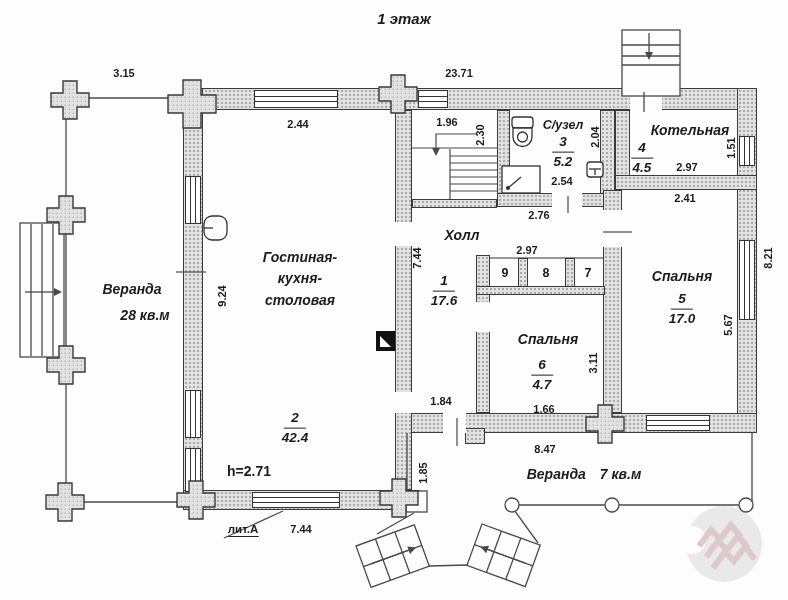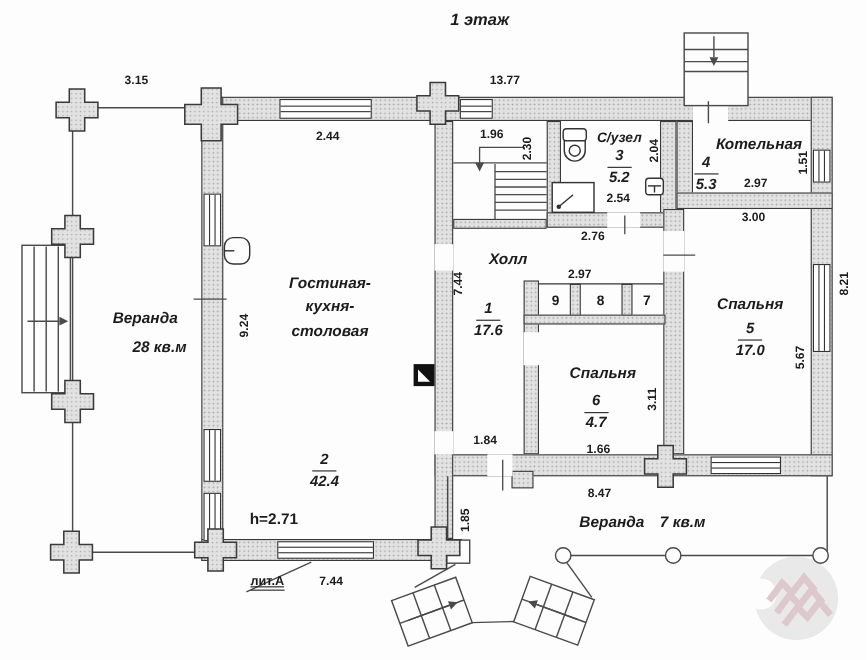--- a/index.html
+++ b/index.html
@@ -40,23 +40,23 @@
   .rname { font-size:14px; font-weight:700; font-style:italic; }
   .rname.sm { font-size:12.5px; }
   .frac {
     position:absolute; z-index:6; transform:translate(-50%,-50%);
     display:flex; flex-direction:column; align-items:center;
     font-weight:700; font-style:italic; font-size:13.5px; line-height:1.25;
   }
   .frac .num { padding:0 7px 1px; border-bottom:1.6px solid #222; }
   .frac .den { padding-top:1px; }
   .closet-num { font-size:12.5px; font-weight:700; }
-  .title { font-size:15px; font-weight:700; font-style:italic;margin-left:32px; }
+  .title { font-size:15px; font-weight:700; font-style:italic; }
   .note-h { font-size:14px; font-weight:700; }
-  .liter { font-size:11.5px; font-weight:700; border-bottom:1.3px solid #222; padding-bottom:1px;text-decoration:underline; }
+  .liter { font-size:11.5px; font-weight:700; border-bottom:1.3px solid #222; padding-bottom:1px; }
   .vb-label { display:flex; gap:14px; }
 </style>
 </head>
 <body>
 
 <div id="plan">
 
   <div class="wall" style="left:183px;top:88px;width:574px;height:22px"></div>
   <div class="wall" style="left:183px;top:88px;width:20px;height:422px"></div>
   <div class="wall" style="left:737px;top:88px;width:20px;height:345px"></div>
@@ -246,21 +246,21 @@
 
   <div class="txt rname sm" style="left:563px;top:125px">С/узел</div>
   <div class="frac" style="left:563px;top:152px">
     <div class="num">3</div>
     <div class="den">5.2</div>
   </div>
 
   <div class="txt rname" style="left:690px;top:130px">Котельная</div>
   <div class="frac" style="left:642px;top:158px">
     <div class="num">4</div>
-    <div class="den">5.3</div>
+    <div class="den">4.5</div>
   </div>
 
   <div class="txt rname" style="left:682px;top:276px">Спальня</div>
   <div class="frac" style="left:682px;top:309px">
     <div class="num">5</div>
     <div class="den">17.0</div>
   </div>
 
   <div class="txt rname" style="left:548px;top:339px">Спальня</div>
   <div class="frac" style="left:542px;top:375px">
@@ -274,27 +274,27 @@
 
   <div class="txt rname vb-label" style="left:584px;top:474px">
     <span>Веранда</span>
     <span>7 кв.м</span>
   </div>
 
   <div class="txt note-h" style="left:249px;top:471px">h=2.71</div>
   <div class="txt liter" style="left:243px;top:530px">лит.А</div>
 
   <div class="txt dim" style="left:124px;top:73px">3.15</div>
-  <div class="txt dim" style="left:459px;top:73px">13.77</div>
+  <div class="txt dim" style="left:459px;top:73px">23.71</div>
   <div class="txt dim" style="left:298px;top:124px">2.44</div>
   <div class="txt dim" style="left:447px;top:122px">1.96</div>
   <div class="txt dim" style="left:562px;top:181px">2.54</div>
   <div class="txt dim" style="left:539px;top:215px">2.76</div>
   <div class="txt dim" style="left:687px;top:167px">2.97</div>
-  <div class="txt dim" style="left:685px;top:198px">3.00</div>
+  <div class="txt dim" style="left:685px;top:198px">2.41</div>
   <div class="txt dim" style="left:441px;top:401px">1.84</div>
   <div class="txt dim" style="left:527px;top:250px">2.97</div>
   <div class="txt dim" style="left:544px;top:409px">1.66</div>
   <div class="txt dim" style="left:545px;top:449px">8.47</div>
   <div class="txt dim" style="left:301px;top:529px">7.44</div>
 
   <div class="txt dim v" style="left:480px;top:135px">2.30</div>
   <div class="txt dim v" style="left:595px;top:137px">2.04</div>
   <div class="txt dim v" style="left:731px;top:148px">1.51</div>
   <div class="txt dim v" style="left:417px;top:258px">7.44</div>

